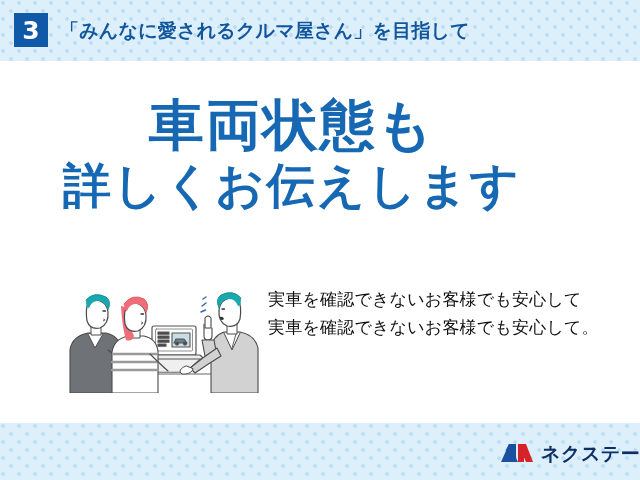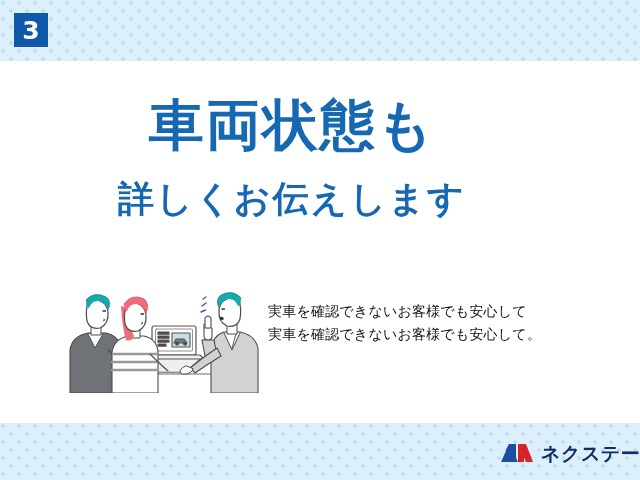--- a/index.html
+++ b/index.html
@@ -79,32 +79,32 @@
     font-weight: bold;
     line-height: 1.08;
     letter-spacing: 2px;
   }
   #headline .line1 {
     display: block;
     font-size: 55px;
   }
   #headline .line2 {
     display: block;
-    font-size: 36px;
-    margin-top: 25px;
+    font-size: 48px;
+    margin-top: 5px;
   }
 
   
   #body-copy {
     position: absolute;
     left: 268px;
-    top: 300px;
+    top: 286px;
     width: 350px;
     color: #111111;
-    font-size: 14px;
+    font-size: 17px;
     line-height: 1.62;
     letter-spacing: 0.2px;
   }
   #body-copy span {
     display: block;
     white-space: nowrap;
   }
 
   
   #illustration {
@@ -143,20 +143,23 @@
 <body>
 
 <div id="page">
 
   <div id="header-band" class="dot-band"></div>
 
   <div id="step-badge">
     <span>3</span>
   </div>
 
+  <div id="header-title">
+    <span>「みんなに愛されるクルマ屋さん」を目指して</span>
+  </div>
 
   <div id="headline">
     <span class="line1">車両状態も</span>
     <span class="line2">詳しくお伝えします</span>
   </div>
 
   <div id="illustration">
     <svg viewBox="0 0 198 115" width="198" height="115">
       <g fill="none" stroke="#555555" stroke-width="1.1" stroke-linecap="round" stroke-linejoin="round">
 

